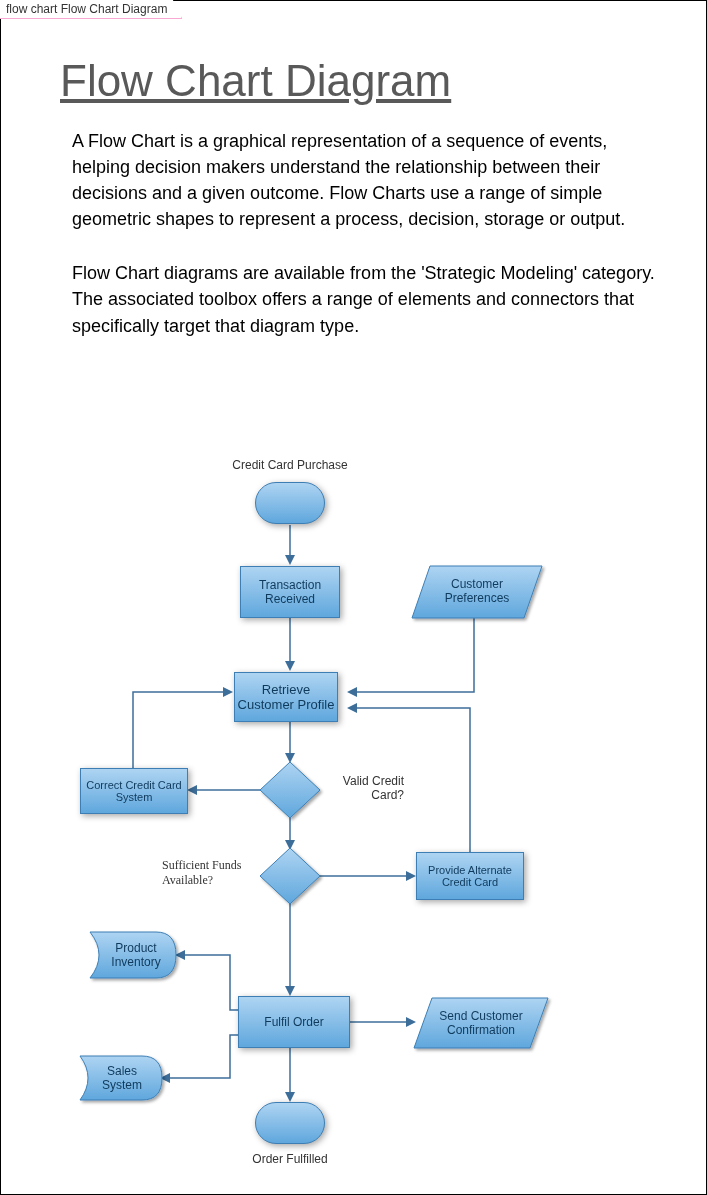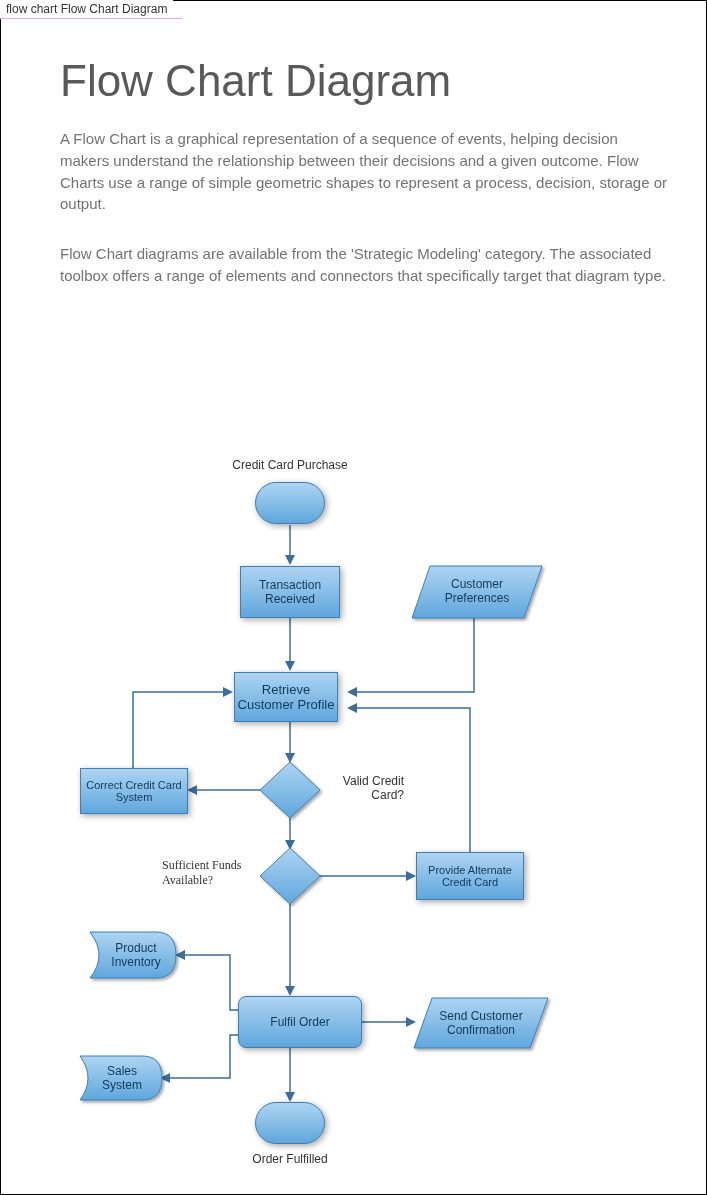--- a/index.html
+++ b/index.html
@@ -5,22 +5,22 @@
   html,body{margin:0;padding:0;background:#fff;font-family:Arial,Helvetica,sans-serif;}
   .page{position:relative;width:707px;height:1195px;box-sizing:border-box;}
   .outer-border{position:absolute;inset:0;border:1px solid #000;}
   .tab{
     position:absolute;top:-1px;left:-1px;
     border:1px solid #f9a8d4;background:#fff;
     padding:2px 14px 2px 6px;font-size:12px;color:#333;
     clip-path:polygon(0 0, calc(100% - 10px) 0, 100% 100%, 0 100%);
   }
   .content{position:absolute;left:60px;right:40px;top:56px;}
-  h1{margin:0 0 22px 0;font-weight:normal;font-size:44px;color:#595959;}
-  p.desc{margin:0 0 28px 0;font-size:15px;line-height:1.45;color:#737373;}
+  h1{margin:0 0 22px 0;font-weight:normal;font-size:44px;color:#595959;text-decoration:underline;}
+  p.desc{margin:0 0 28px 12px;font-size:18px;line-height:1.45;color:#000000;}
   .chart{position:absolute;left:0;top:0;width:707px;height:1195px;}
 
   .shape{
     position:absolute;display:flex;align-items:center;justify-content:center;
     text-align:center;font-size:12px;color:#103a5c;
     box-sizing:border-box;
   }
   .shadow{filter:drop-shadow(2px 2px 3px rgba(0,0,0,.35));}
   .process{
     background:linear-gradient(to bottom,#aed4f2 0%,#5fa7dd 100%);
@@ -133,21 +133,21 @@
     <div class="label" style="left:162px;top:858px;width:98px;text-align:left;font-family:Liberation Serif, serif;">Sufficient Funds Available?</div>
 
     <div class="shape process shadow" style="left:416px;top:852px;width:108px;height:48px;font-size:11px;">Provide Alternate Credit Card</div>
 
     <svg class="svg-shape" style="left:90px;top:932px;" width="86" height="46">
       <path d="M0 0 H66 Q86 0 86 23 Q86 46 66 46 H0 Q18 23 0 0 Z" fill="url(#grad)" stroke="#3d7fb5" filter="url(#ds)"></path>
       <text x="46" y="20" text-anchor="middle">Product</text>
       <text x="46" y="34" text-anchor="middle">Inventory</text>
     </svg>
 
-    <div class="shape process shadow" style="left:238px;top:996px;width:124px;height:52px;border-radius:8px;">Fulfil Order</div>
+    <div class="shape process shadow" style="left:238px;top:996px;width:112px;height:52px;">Fulfil Order</div>
 
     <svg class="svg-shape" style="left:414px;top:998px;" width="134" height="50">
       <polygon points="18,0 134,0 116,50 0,50" fill="url(#grad)" stroke="#3d7fb5" filter="url(#ds)"></polygon>
       <text x="67" y="22" text-anchor="middle">Send Customer</text>
       <text x="67" y="36" text-anchor="middle">Confirmation</text>
     </svg>
 
     <svg class="svg-shape" style="left:80px;top:1056px;" width="82" height="44">
       <path d="M0 0 H62 Q82 0 82 22 Q82 44 62 44 H0 Q16 22 0 0 Z" fill="url(#grad)" stroke="#3d7fb5" filter="url(#ds)"></path>
       <text x="42" y="19" text-anchor="middle">Sales</text>

